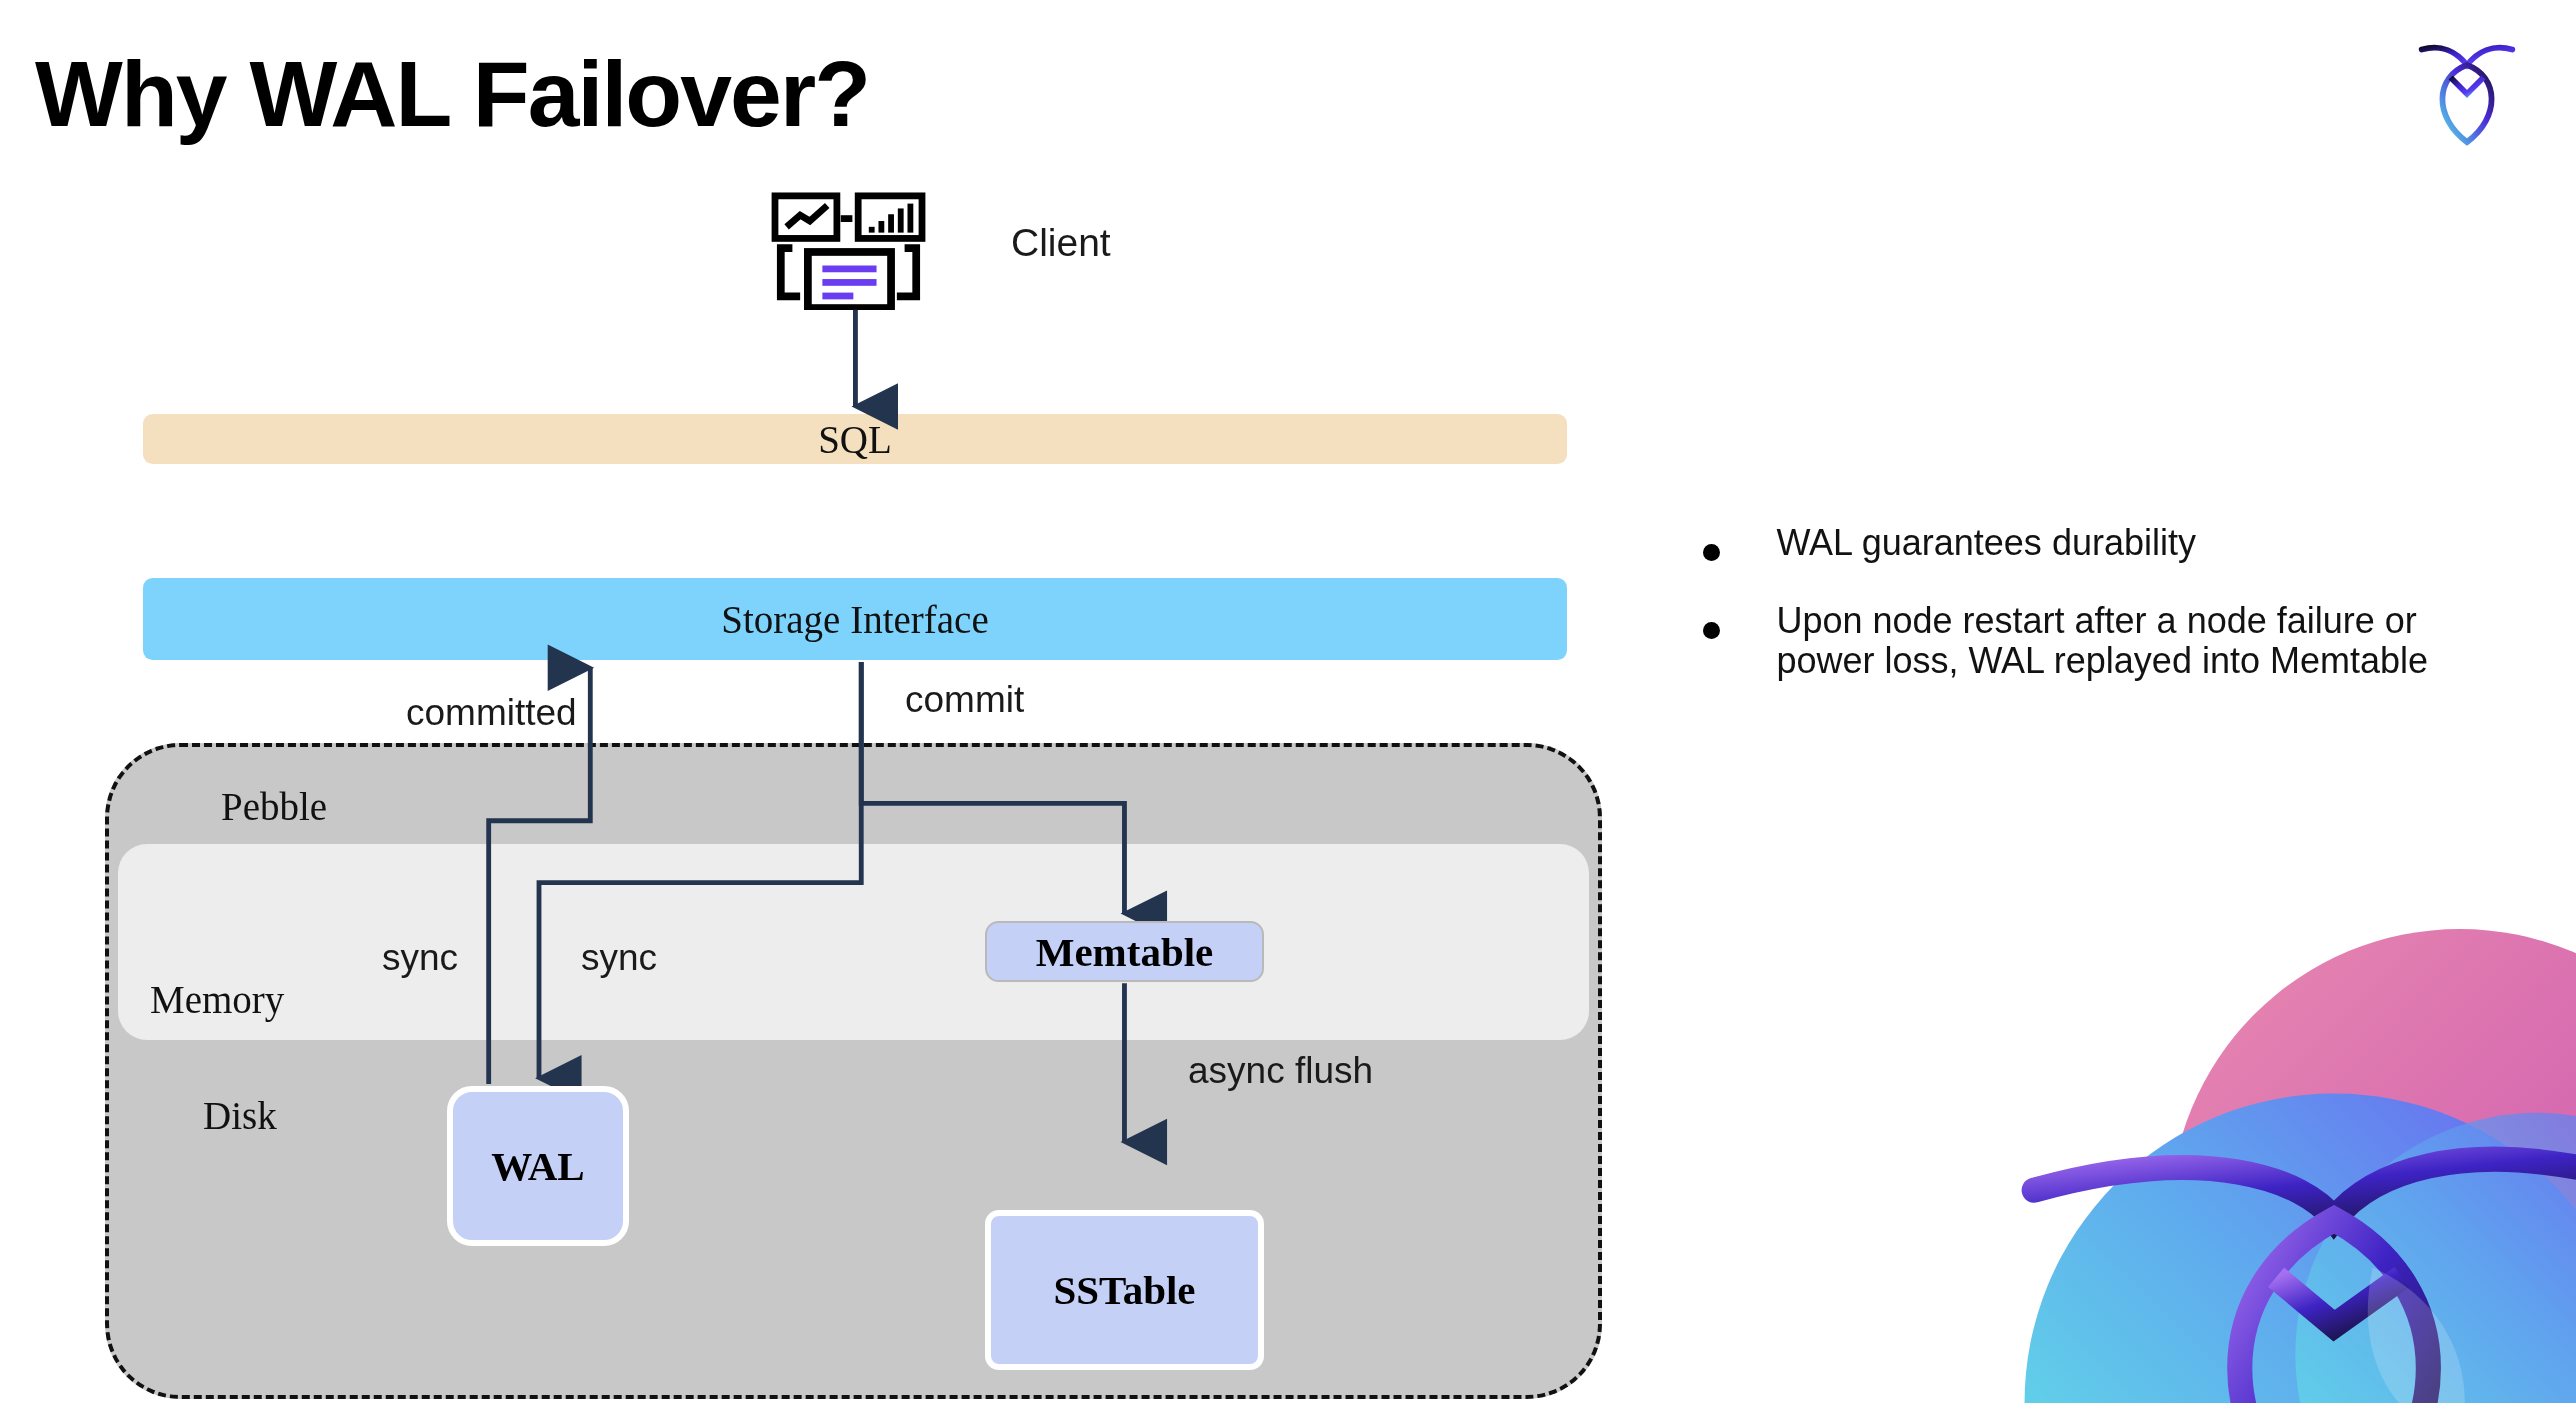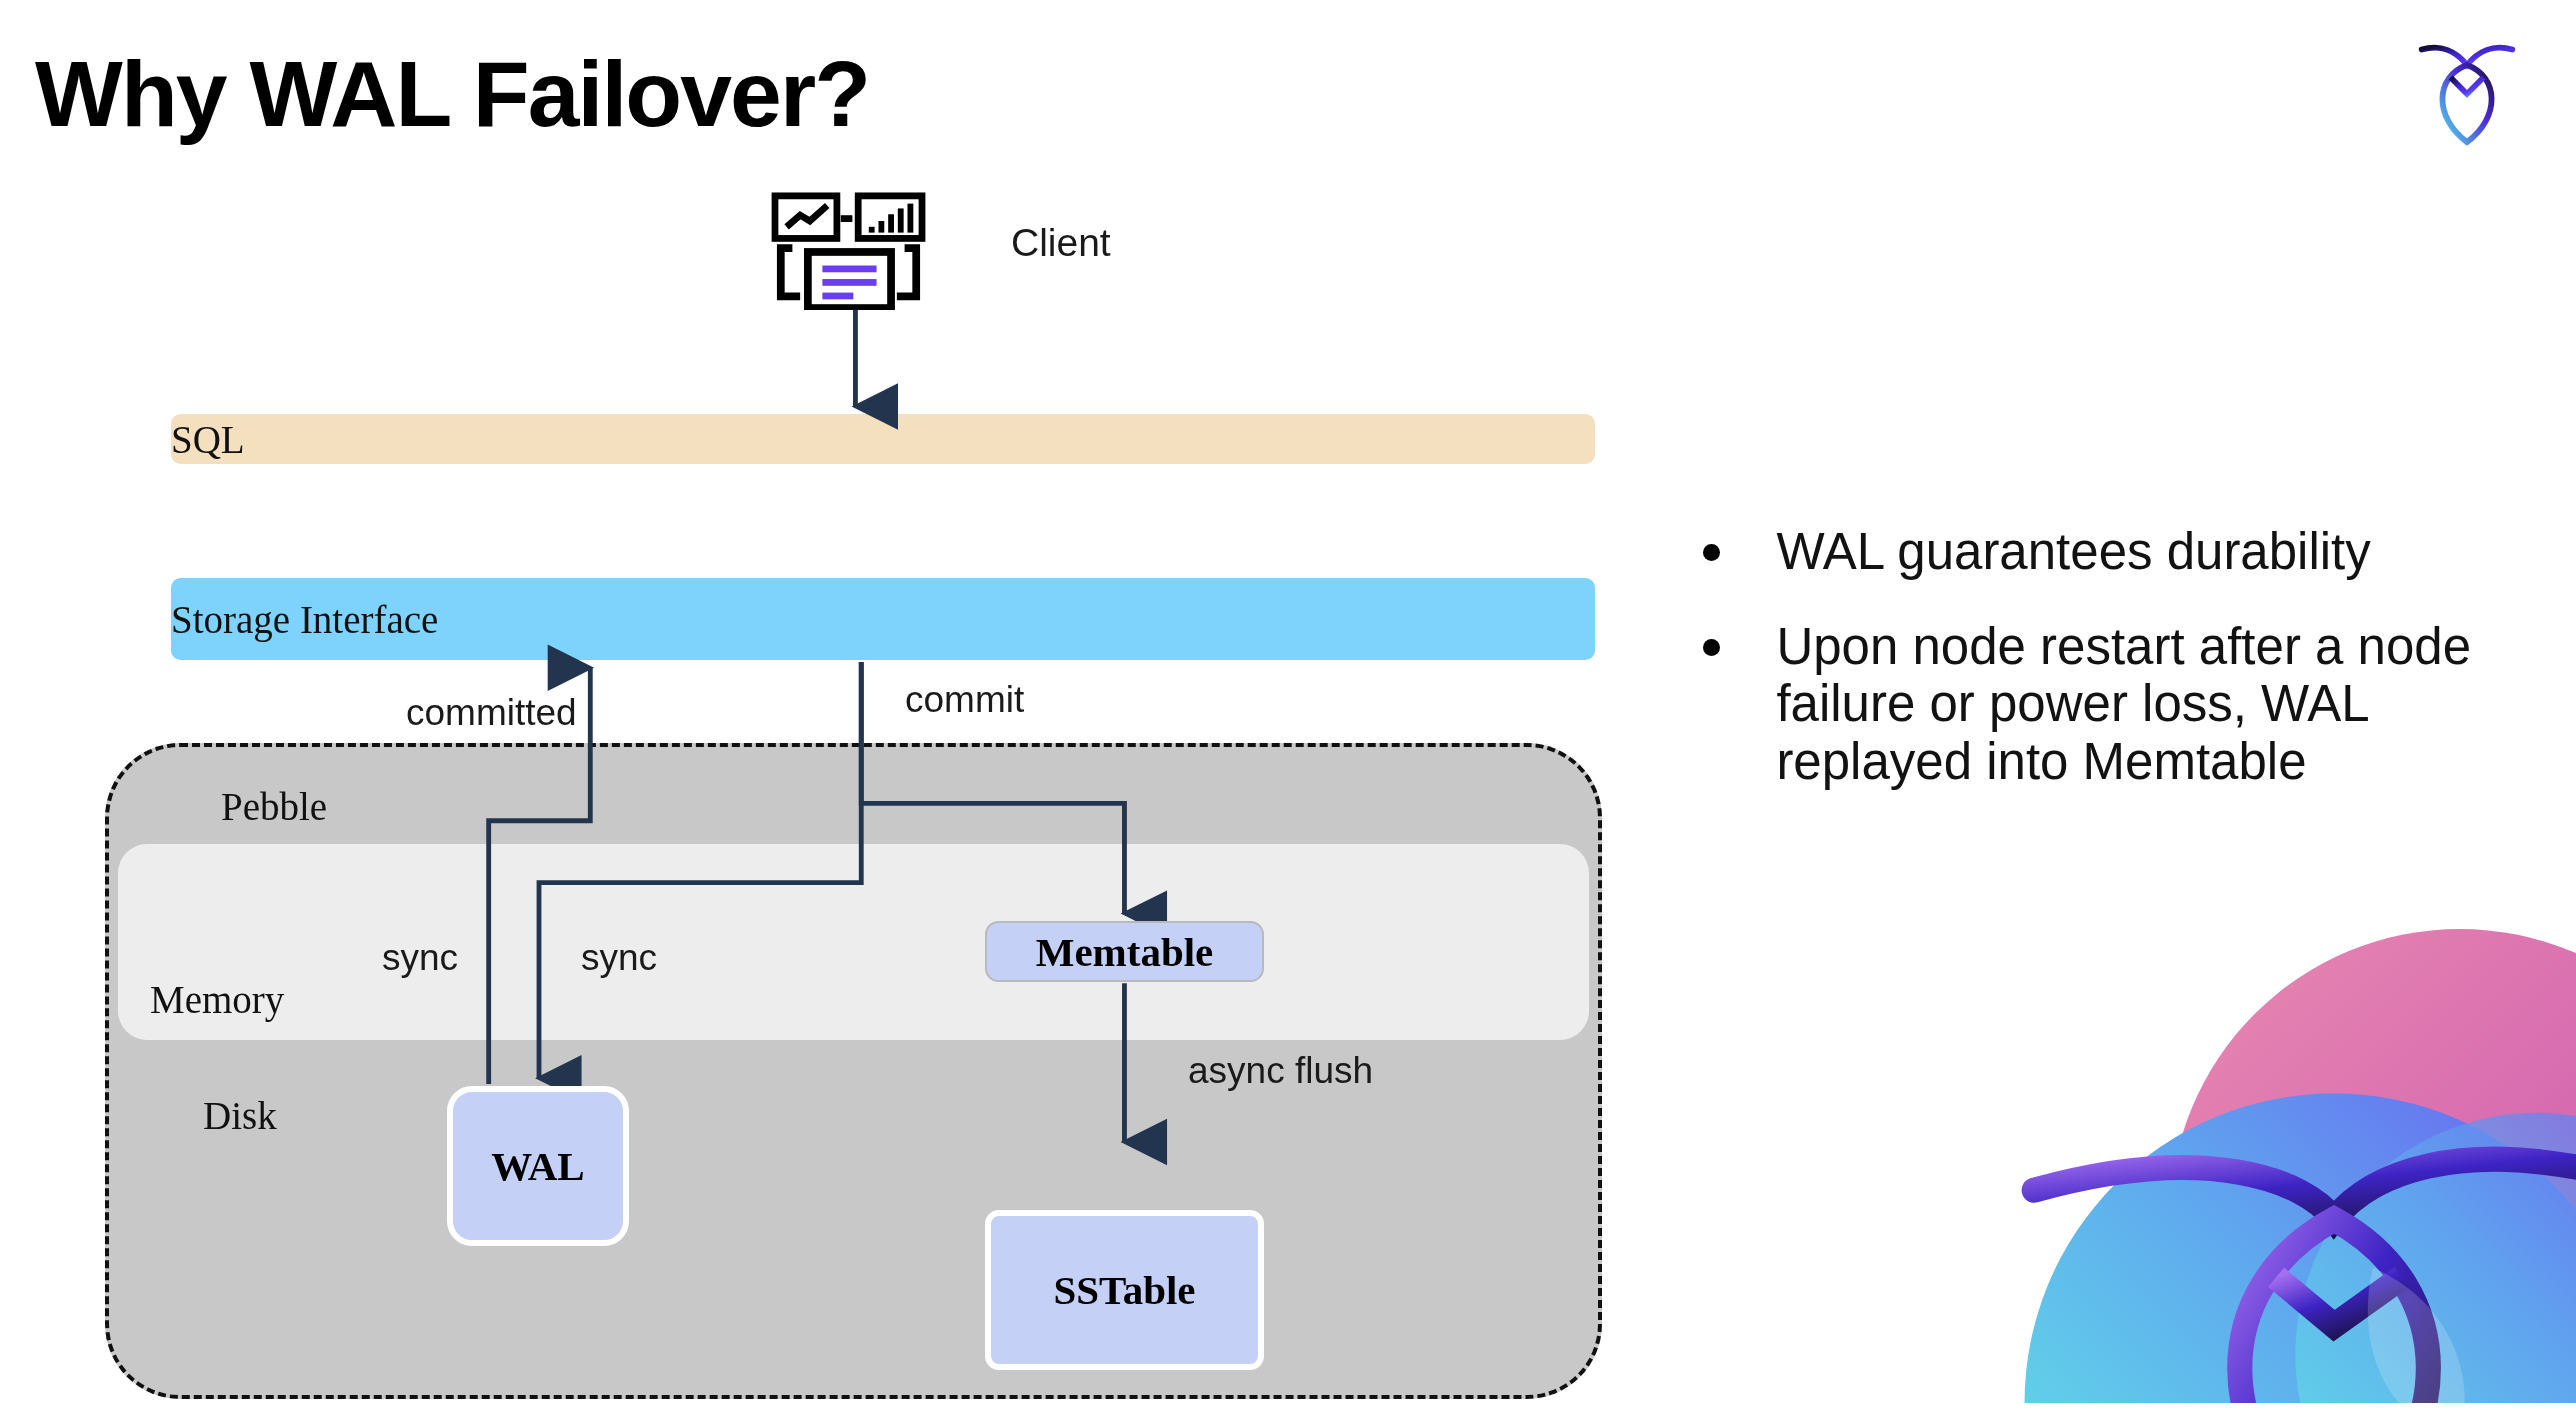--- a/index.html
+++ b/index.html
@@ -66,24 +66,24 @@
   }
 
   
   .layer-bar {
     position: absolute;
     left: 143px;
     width: 1424px;
     border-radius: 9.7px;
     display: flex;
     align-items: center;
+    justify-content: center;
     font-family: "Liberation Serif", serif;
     font-size: 39px;
     color: #111111;
-    margin-left: 28px;
   }
   #bar-sql {
     top: 414px;
     height: 50px;
     background: #f4dfbe;
   }
   #bar-kv {
     top: 505px;
     height: 48px;
     background: #bddfdf;
@@ -221,21 +221,21 @@
     width: 17.4px;
     height: 17.4px;
     border-radius: 50%;
     background: #000000;
     flex: 0 0 auto;
     margin-top: 21px;
     margin-right: 56px;
   }
   .bullet-text {
     font-family: "Liberation Sans", sans-serif;
-    font-size: 51px;
+    font-size: 36px;
     line-height: 1.13;
     color: #121212;
   }
 </style>
 </head>
 <body>
 
 <div id="slide">
 
   <div id="slide-title">Why WAL Failover?</div>

